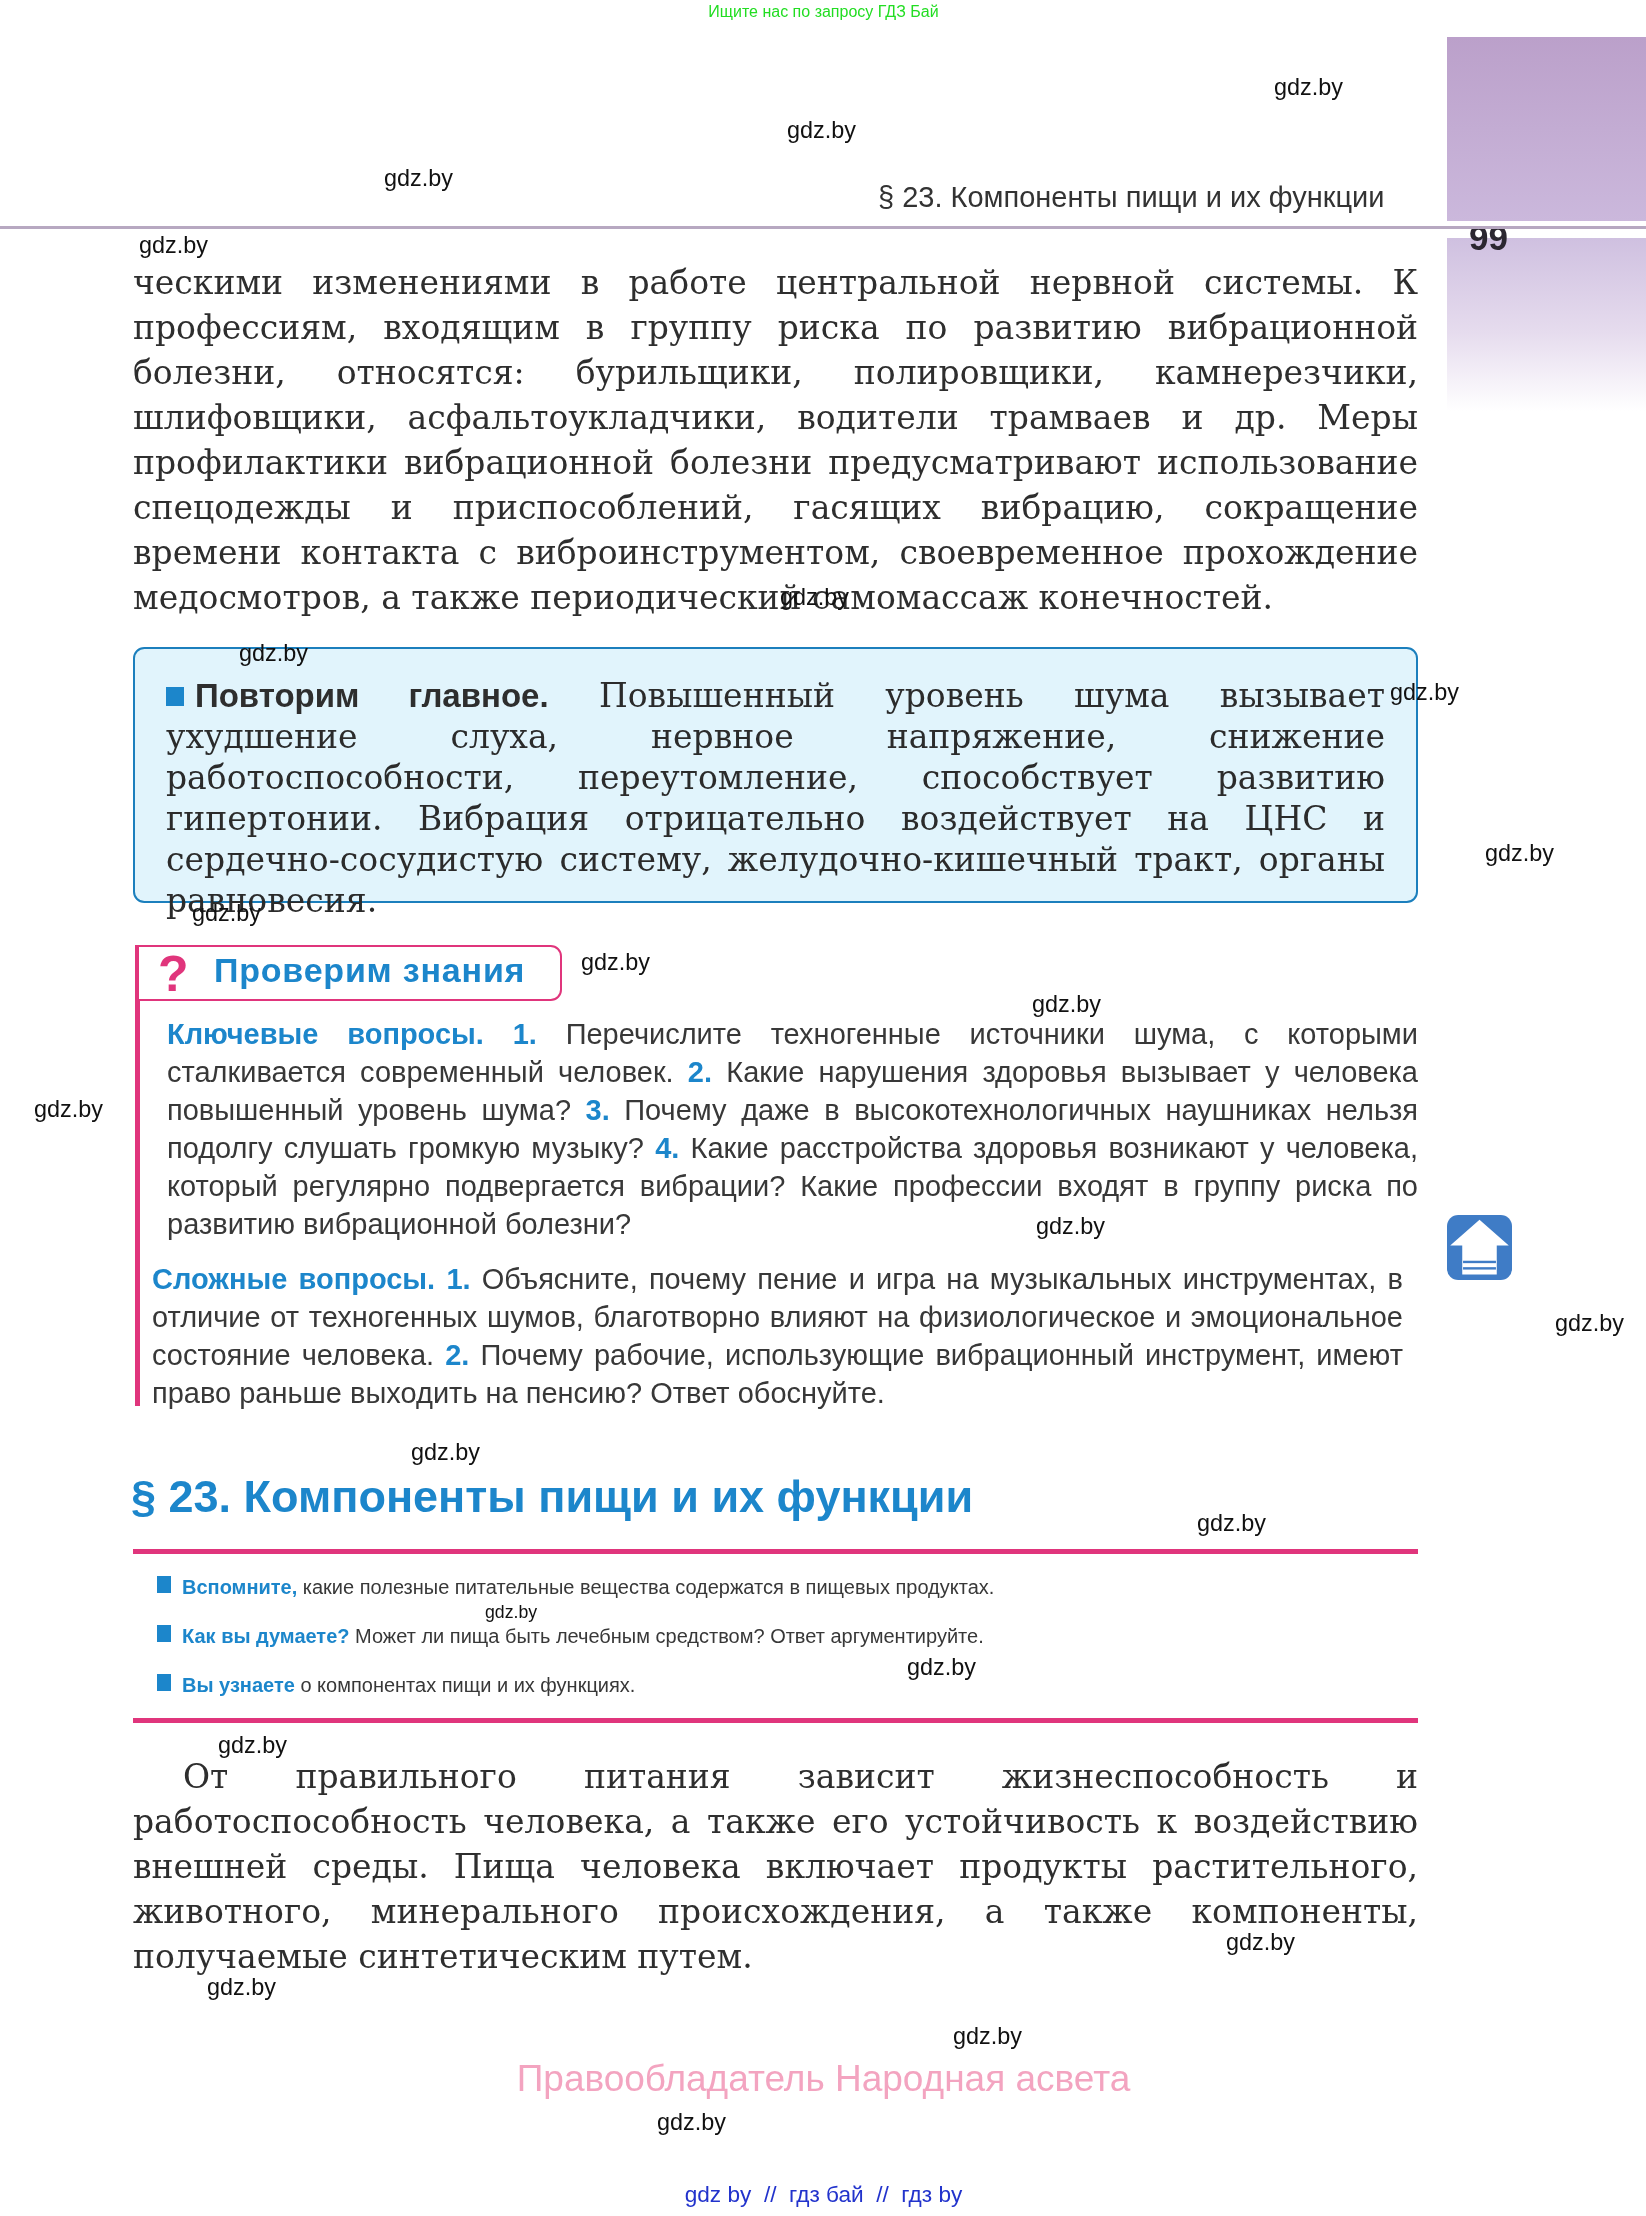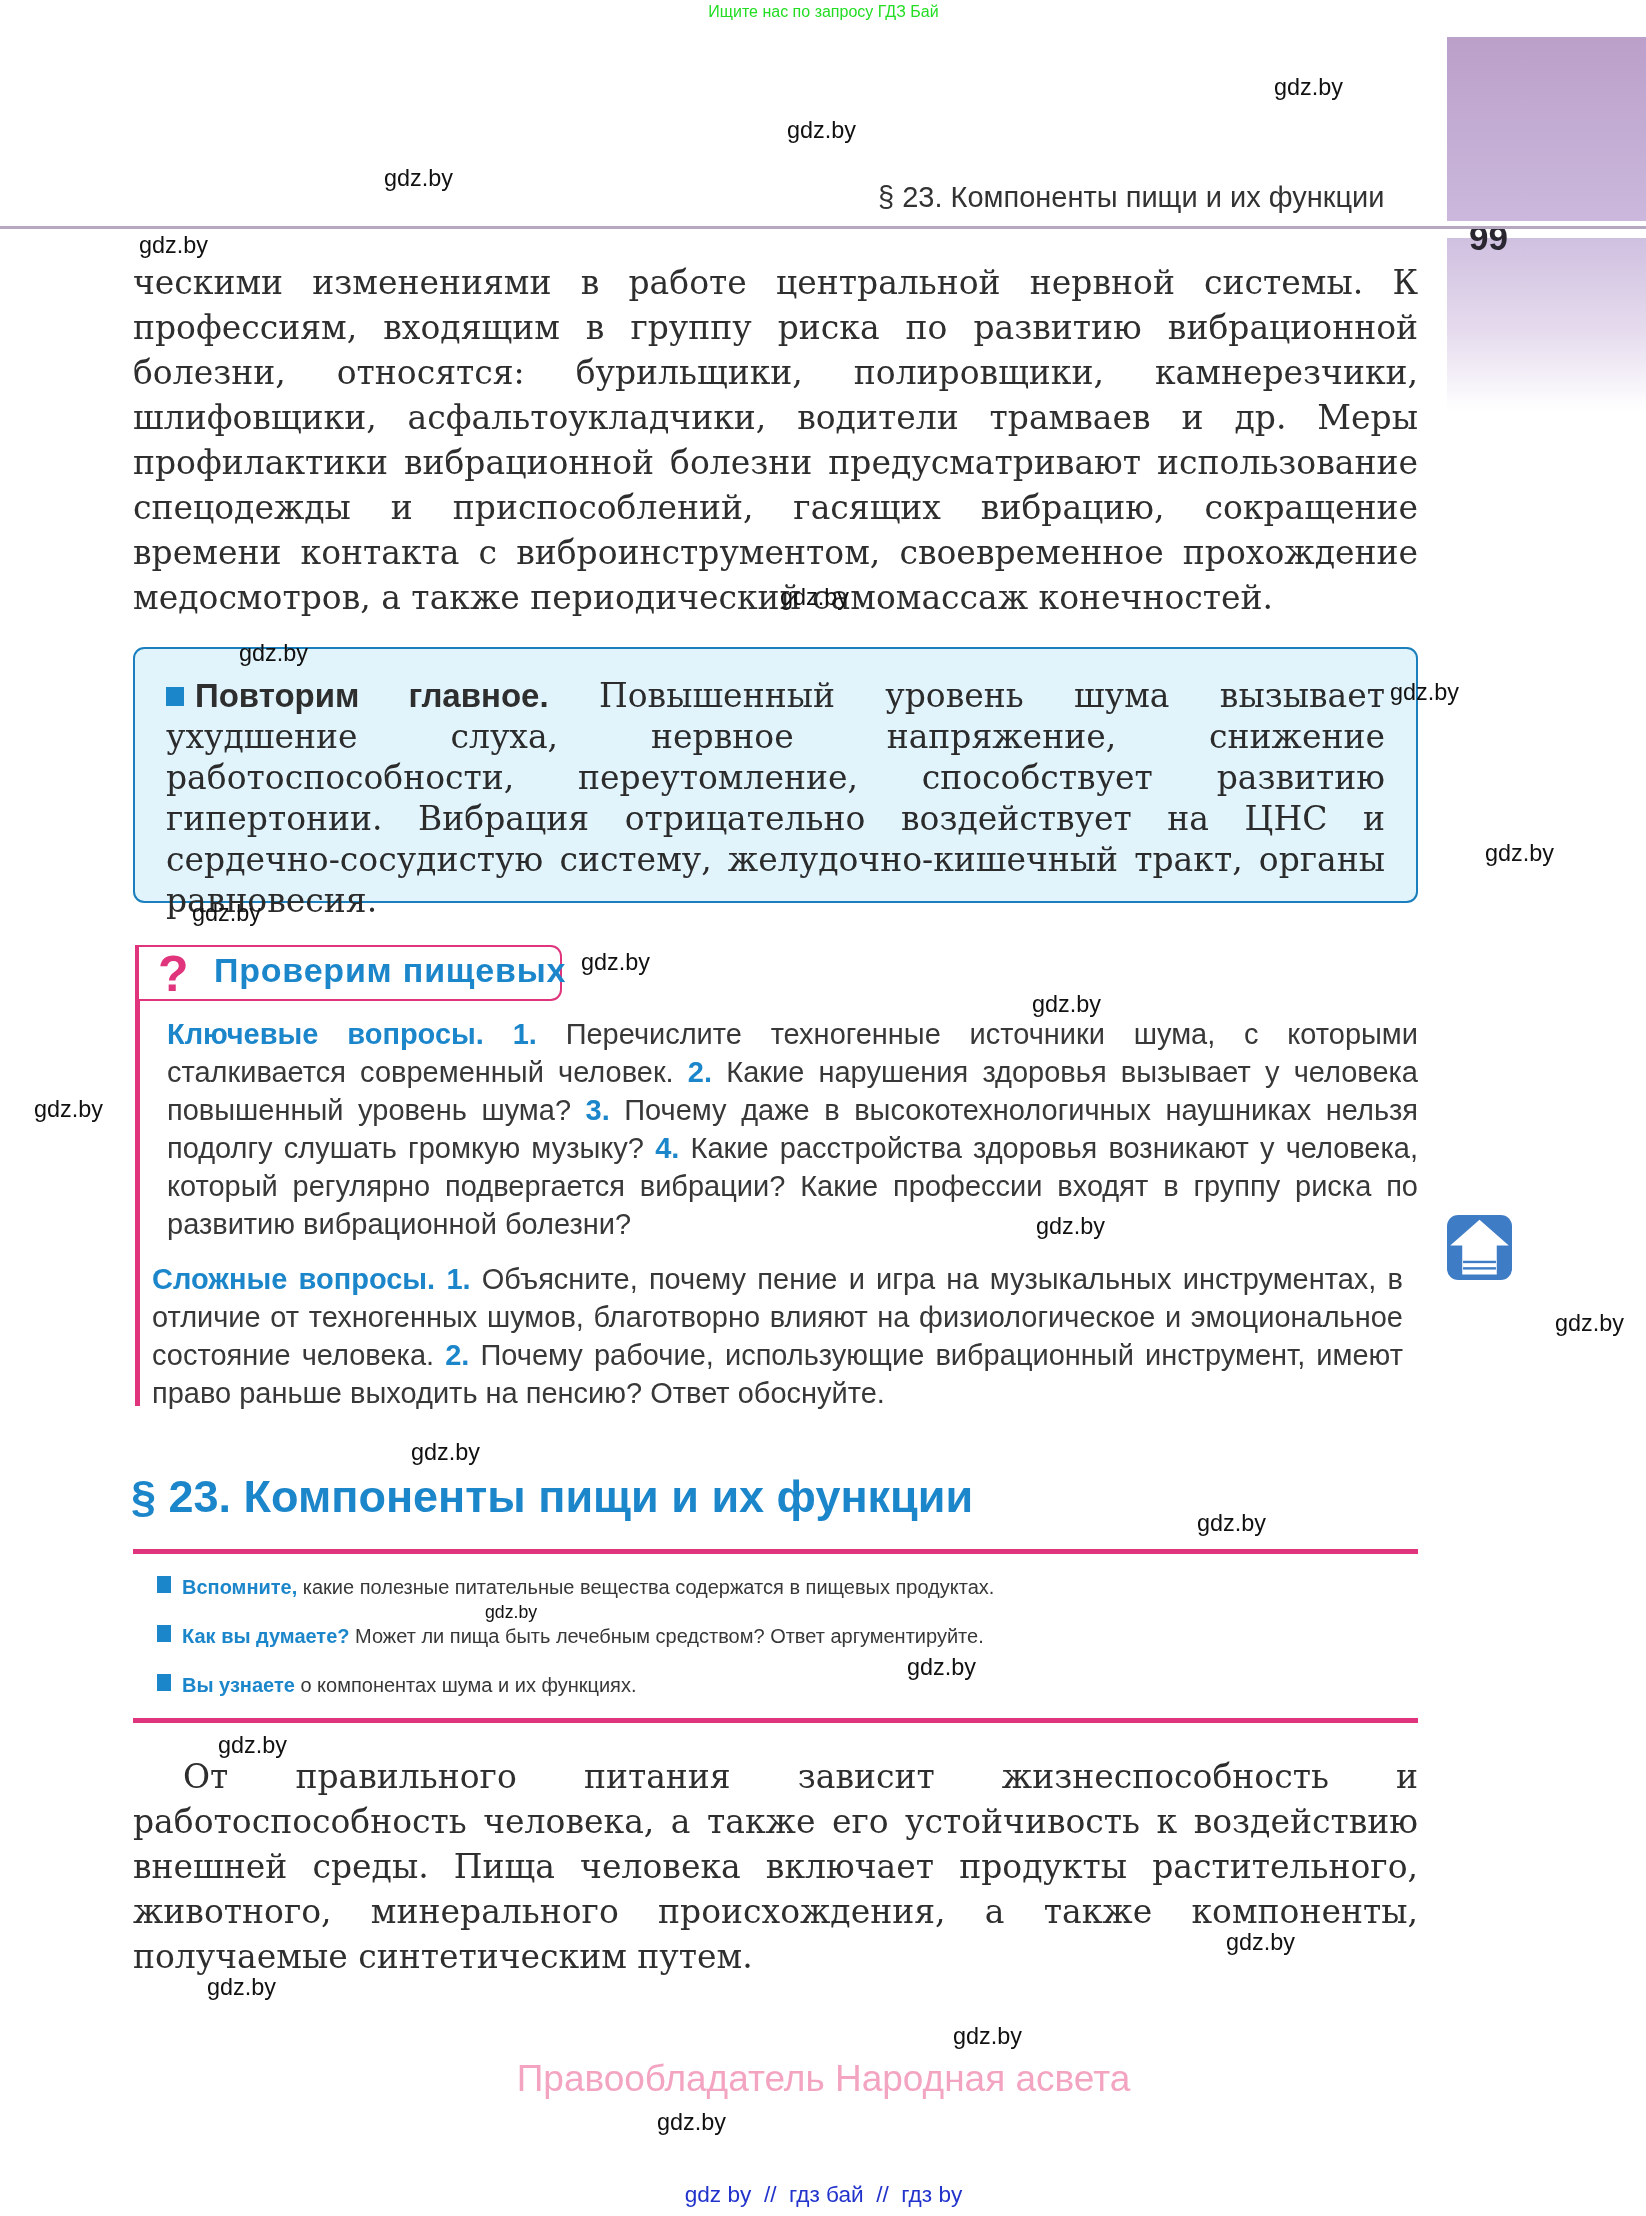--- a/index.html
+++ b/index.html
@@ -81,21 +81,21 @@
 
 <div class="abs summary-box"></div>
 <div class="abs summary-text serif">
   <span class="sq"></span><span class="summary-title">Повторим главное.</span>
   <span>Повышенный уровень шума вызывает ухудшение слуха, нервное напряжение, снижение работоспособности, переутомление, способствует развитию гипертонии. Вибрация отрицательно воздействует на ЦНС и сердечно-сосудистую систему, желудочно-кишечный тракт, органы равновесия.</span>
 </div>
 
 <div class="abs check-header"></div>
 <div class="abs check-bar"></div>
 <div class="abs qmark sans">?</div>
-<div class="abs check-title sans">Проверим пищевых</div>
+<div class="abs check-title sans">Проверим знания</div>
 
 <div class="abs q-text q-key">
   <span class="blue-b">Ключевые вопросы.</span>
   <span class="blue-b">1.</span>
   <span>Перечислите техногенные источники шума, с которыми сталкивается современный человек.</span>
   <span class="blue-b">2.</span>
   <span>Какие нарушения здоровья вызывает у человека повышенный уровень шума?</span>
   <span class="blue-b">3.</span>
   <span>Почему даже в высокотехнологичных наушниках нельзя подолгу слушать громкую музыку?</span>
   <span class="blue-b">4.</span>
@@ -125,21 +125,21 @@
 <div class="abs intro-item ii1 sans">
   <span class="sq"></span><span class="blue-b">Вспомните,</span>
   <span>какие полезные питательные вещества содержатся в пищевых продуктах.</span>
 </div>
 <div class="abs intro-item ii2 sans">
   <span class="sq"></span><span class="blue-b">Как вы думаете?</span>
   <span>Может ли пища быть лечебным средством? Ответ аргументируйте.</span>
 </div>
 <div class="abs intro-item ii3 sans">
   <span class="sq"></span><span class="blue-b">Вы узнаете</span>
-  <span>о компонентах шума и их функциях.</span>
+  <span>о компонентах пищи и их функциях.</span>
 </div>
 <div class="abs pink-rule rule2"></div>
 
 <div class="abs body-text para2 indent serif">От правильного питания зависит жизнеспособность и работоспособность человека, а также его устойчивость к воздействию внешней среды. Пища человека включает продукты растительного, животного, минерального происхождения, а также компоненты, получаемые синтетическим путем.</div>
 
 <div class="abs copyright sans">Правообладатель Народная асвета</div>
 <div class="abs footer-links sans">
   <span>gdz by</span>
   &nbsp;<span>//</span>&nbsp;
   <span>гдз бай</span>

